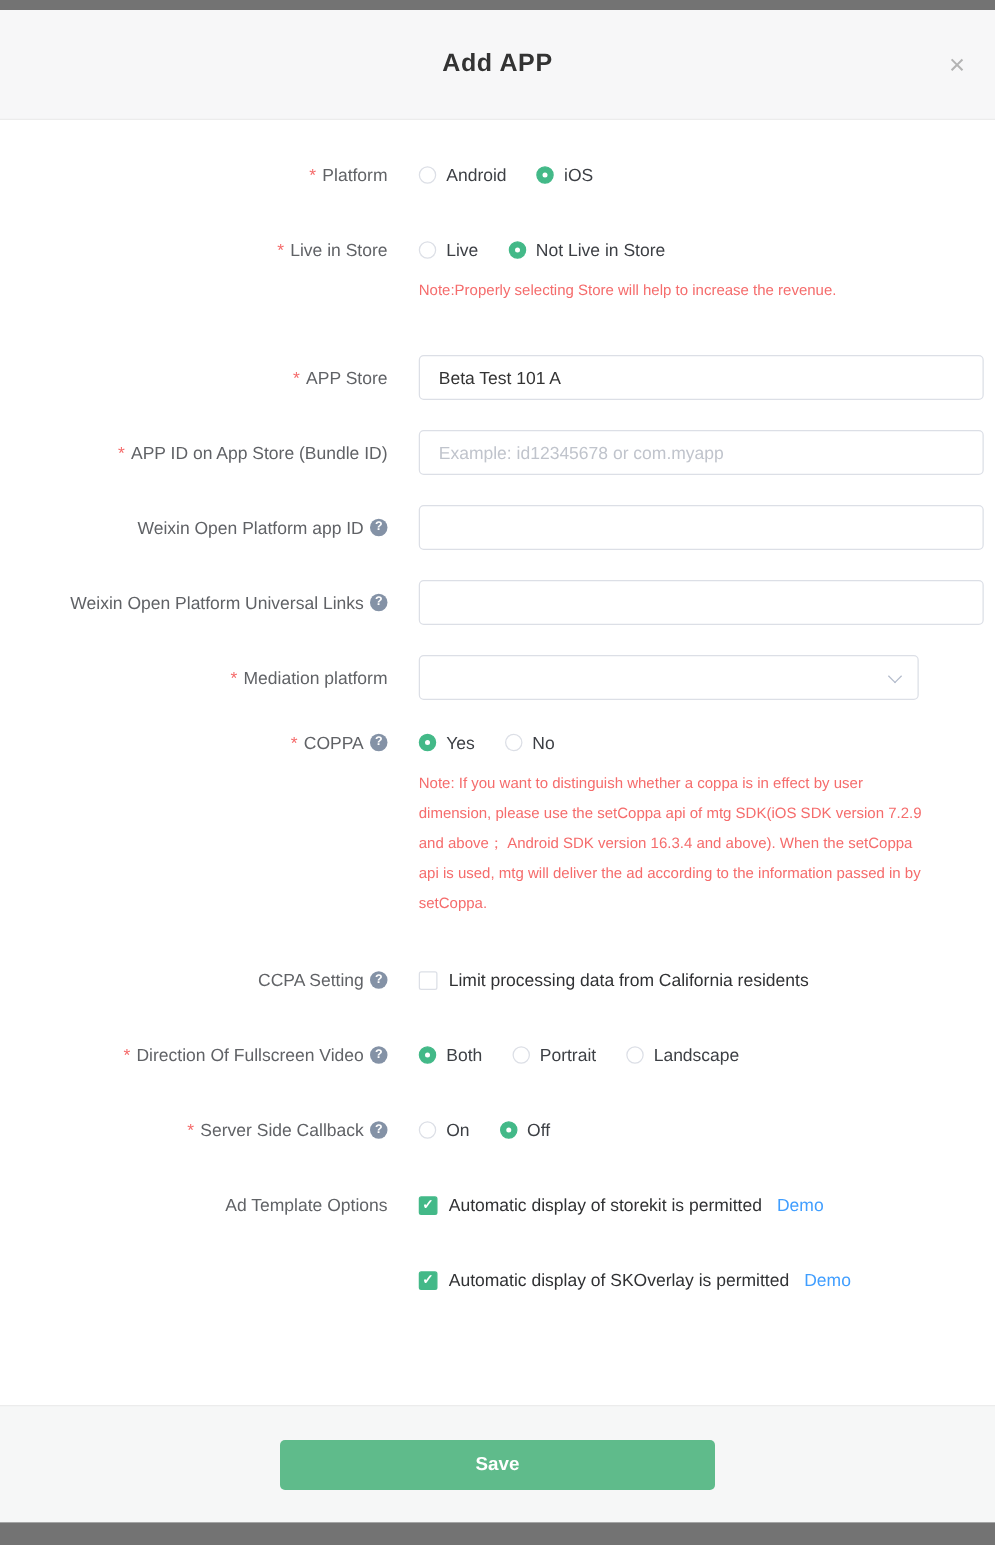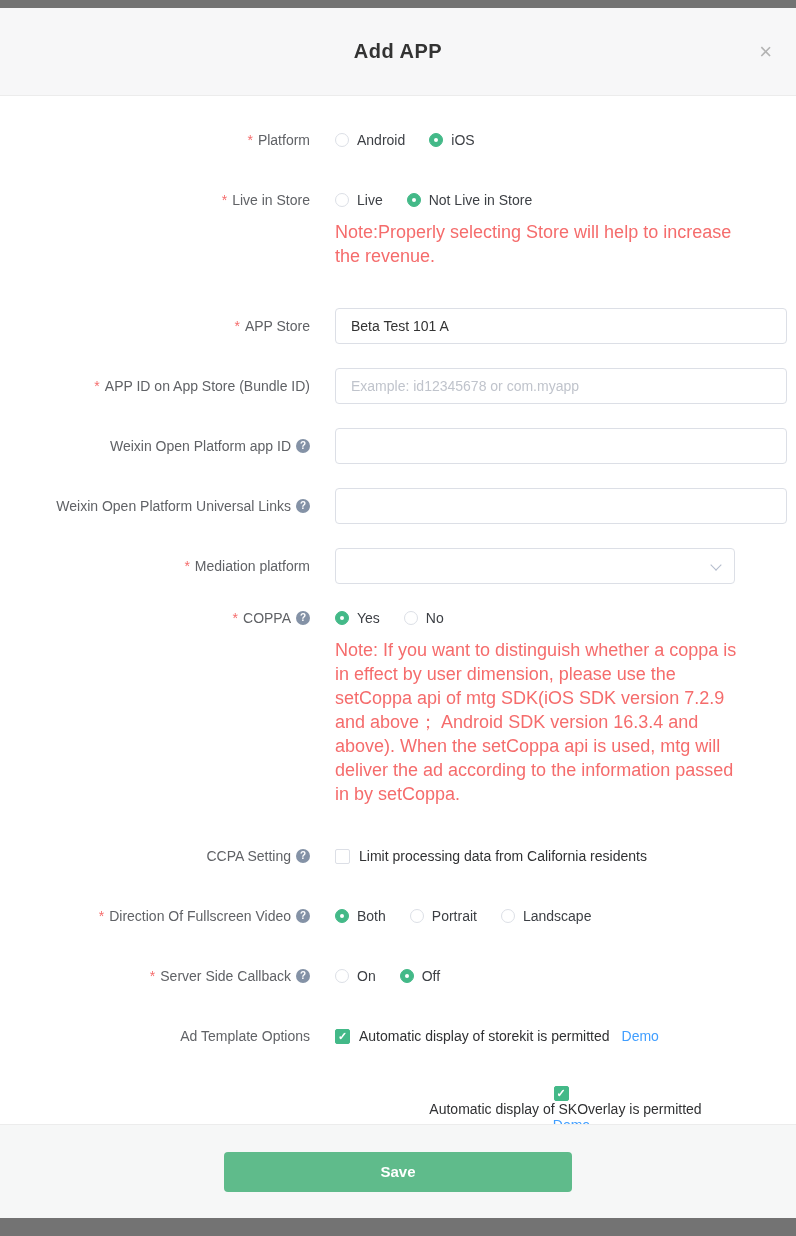--- a/index.html
+++ b/index.html
@@ -60,21 +60,21 @@
   }
   .radio-circle.checked { background: #43b988; border-color: #43b988; }
   .radio-circle.checked::after {
     content: ""; position: absolute; left: 50%; top: 50%;
     width: 4px; height: 4px; border-radius: 50%; background: #fff;
     transform: translate(-50%, -50%);
   }
   .opt-label { font-size: 14px; color: #3c3f44; }
 
   .checkline { display: flex; align-items: center; height: 20px; }
-  .checkline + .checkline { margin-top: 40px; flex-direction: column; }
+  .checkline + .checkline { margin-top: 40px; }
   .checkbox {
     width: 15px; height: 15px; border: 1px solid #dcdfe6; border-radius: 2px;
     background: #fff; margin-right: 9px; flex: 0 0 auto;
     display: inline-flex; align-items: center; justify-content: center; cursor: pointer;
   }
   .checkbox.checked { background: #43b988; border-color: #43b988; }
   .checkbox.checked::after { content: "✓"; color: #fff; font-size: 11px; font-weight: bold; line-height: 1; }
   .check-label { font-size: 14px; color: #303133; }
   .demo-link { font-size: 14px; color: #409eff; margin-left: 12px; cursor: pointer; text-decoration: none; }
 
@@ -90,21 +90,21 @@
     background: #fff; position: relative; cursor: pointer;
     display: flex; align-items: center; padding: 0 30px 0 15px;
     font-size: 14px; color: #333;
   }
   .chevron {
     position: absolute; right: 14px; top: 12px; width: 8px; height: 8px;
     border-right: 1px solid #b4bccc; border-bottom: 1px solid #b4bccc;
     transform: rotate(45deg);
   }
 
-  .note { width: 410px; margin-top: 10px; font-size: 18px; line-height: 24px; color: #f56c6c; }
+  .note { width: 410px; margin-top: 10px; font-size: 12px; line-height: 24px; color: #f56c6c; }
 
   .modal-footer {
     height: 94px; flex: 0 0 auto; background: #f6f7f7;
     display: flex; align-items: center; justify-content: center;
     border-top: 1px solid #ececec;
   }
   .save-btn {
     width: 348px; height: 40px; border: none; border-radius: 4px;
     background: #5fbb8b; color: #fff; font-size: 15px; font-weight: 600;
     font-family: "Liberation Sans", sans-serif; cursor: pointer;

